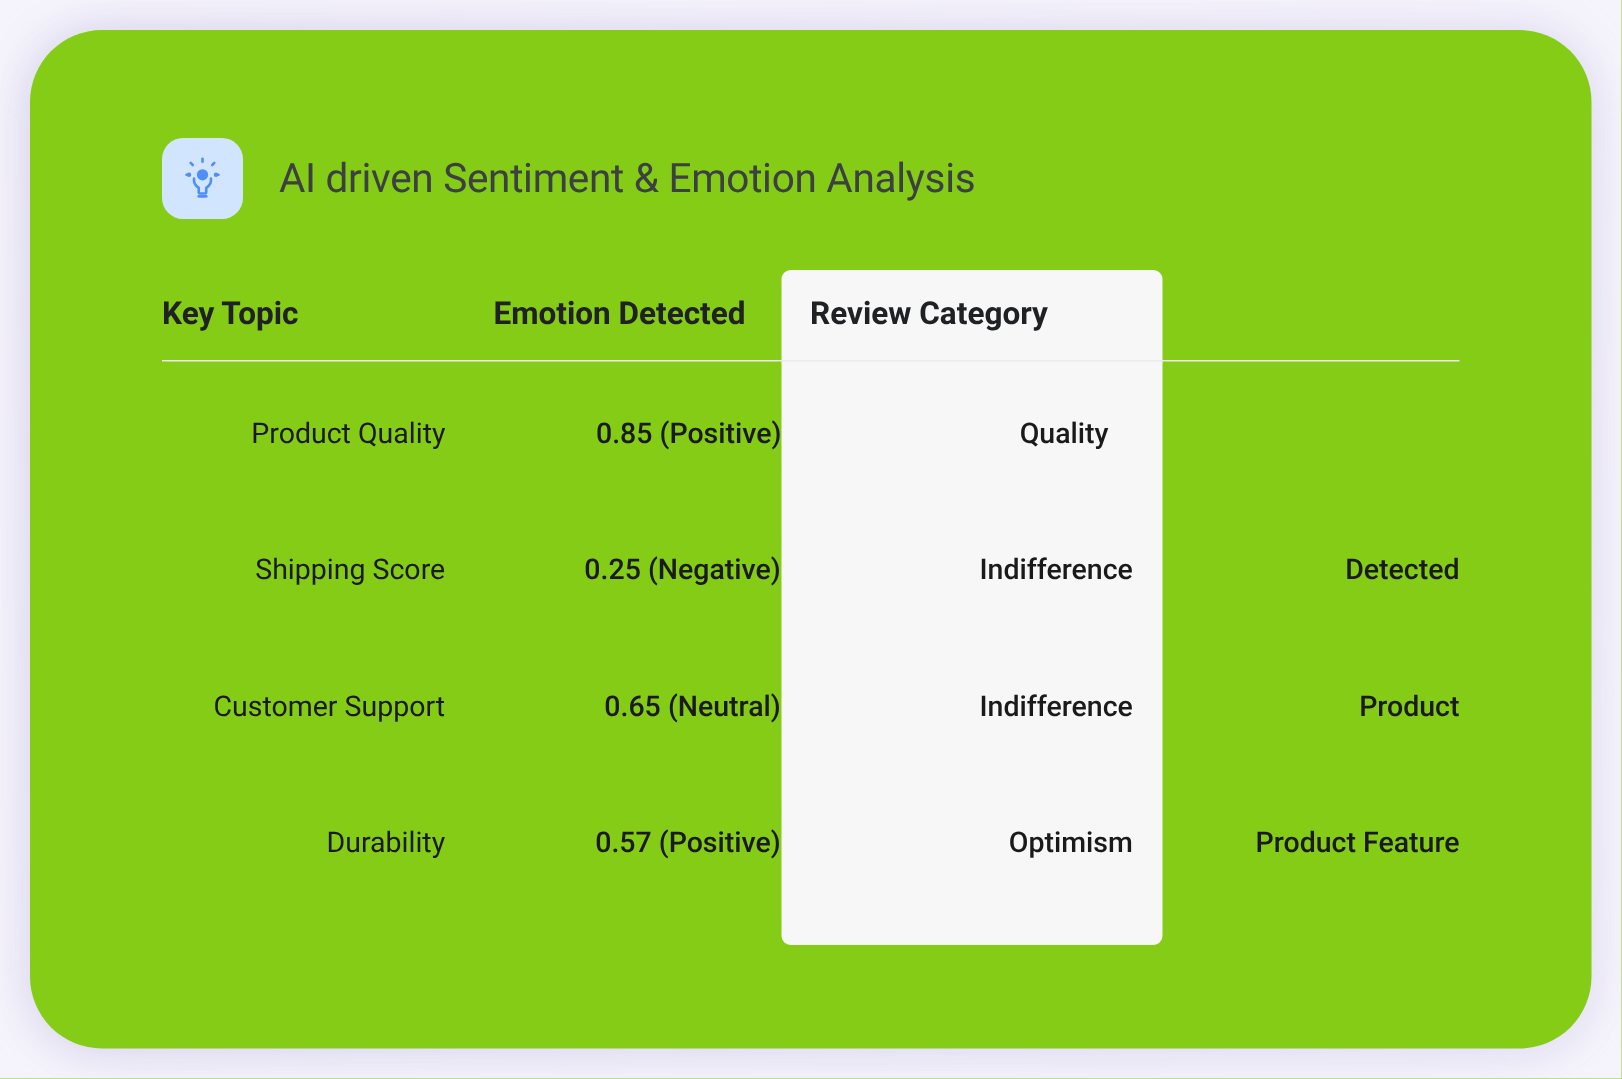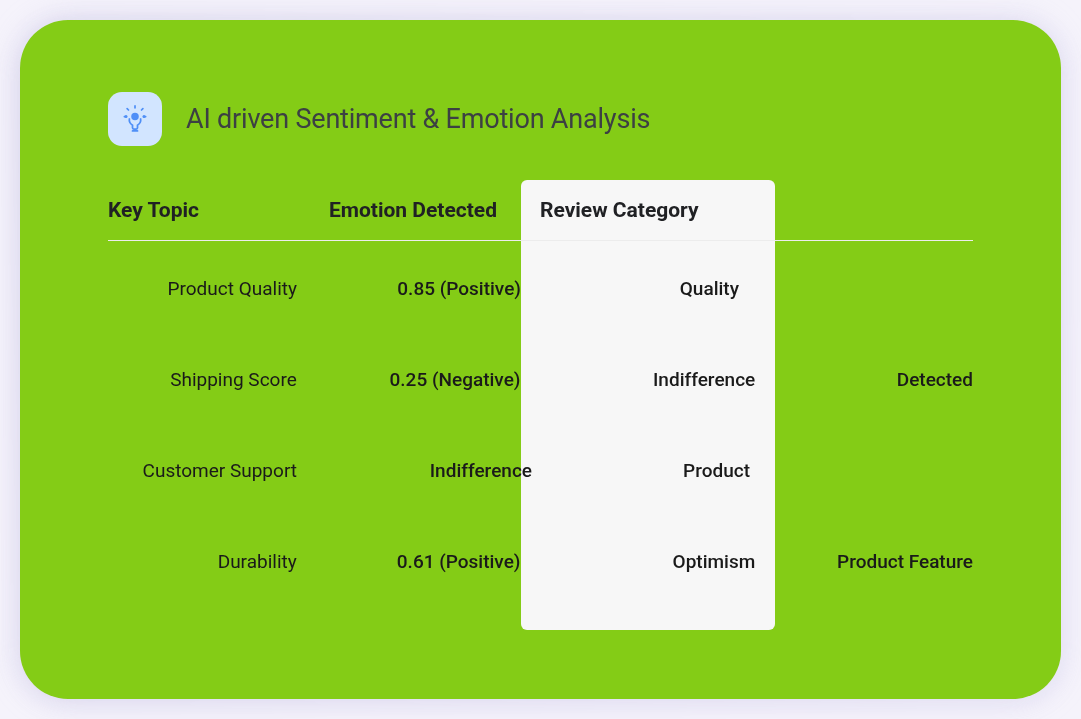--- a/index.html
+++ b/index.html
@@ -160,26 +160,27 @@
 
         <div class="table-row">
           <div class="col-topic">Shipping Score</div>
           <div class="col-score">0.25 (Negative)</div>
           <div class="col-emotion">Indifference</div>
           <div class="col-category">Detected</div>
         </div>
 
         <div class="table-row">
           <div class="col-topic">Customer Support</div>
+          <div class="col-score">0.65 (Neutral)</div>
           <div class="col-emotion">Indifference</div>
           <div class="col-category">Product</div>
         </div>
 
         <div class="table-row">
           <div class="col-topic">Durability</div>
-          <div class="col-score">0.61 (Positive)</div>
+          <div class="col-score">0.57 (Positive)</div>
           <div class="col-emotion">Optimism</div>
           <div class="col-category">Product Feature</div>
         </div>
       </div>
     </div>
   </div>
 </div>
 
 </body></html>

